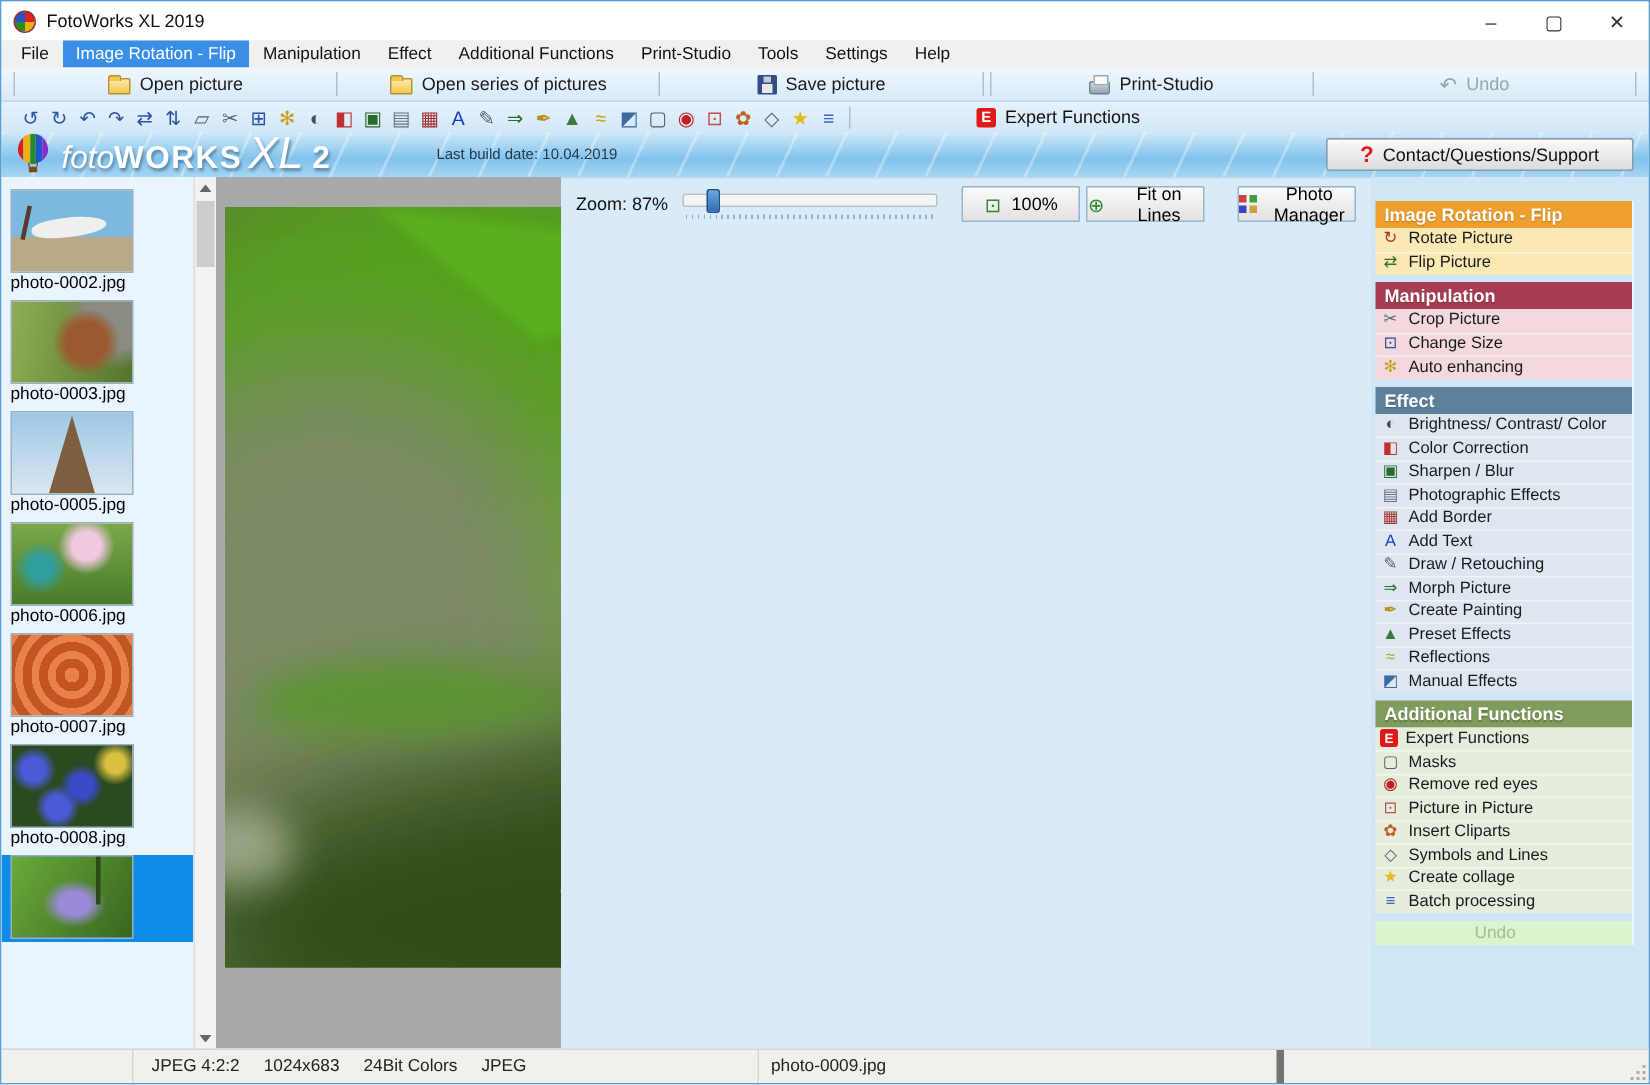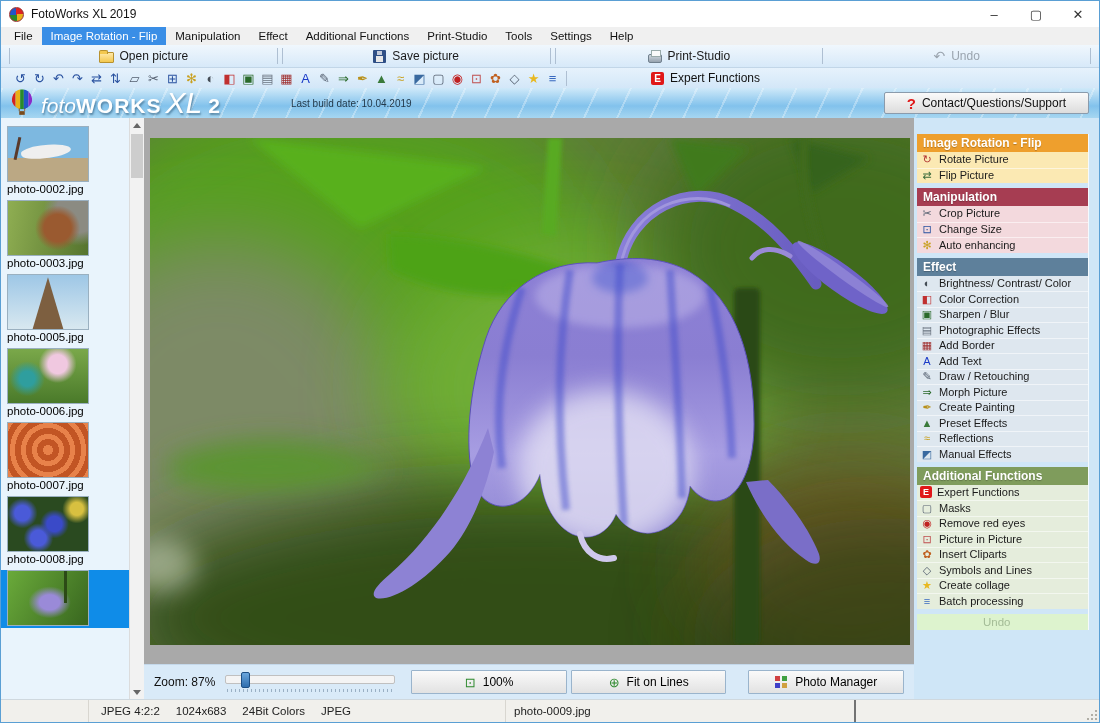--- a/index.html
+++ b/index.html
@@ -83,21 +83,21 @@
   .art-bluebell::after { content:""; position:absolute; right:26%; top:0; width:3px; height:60%; background:#2c4a16; }
 
   .scrollbar { position:absolute; top:0; right:0; bottom:0; width:15px; background:#f2f2f2; border-left:1px solid #dcdcdc; }
   .sb-btn { position:absolute; left:0; width:100%; height:14px; display:flex; align-items:center; justify-content:center; }
   .sb-btn.up { top:0; } .sb-btn.down { bottom:0; }
   .sb-arrow-up { width:0; height:0; border-left:4px solid transparent; border-right:4px solid transparent; border-bottom:5px solid #666; }
   .sb-arrow-down { width:0; height:0; border-left:4px solid transparent; border-right:4px solid transparent; border-top:5px solid #666; }
   .sb-thumb { position:absolute; left:1px; right:1px; top:16px; height:44px; background:#cdcdcd; }
 
   
-  .center { flex:1; display:flex; flex-direction:column; min-width:0; }
+  .center { flex:1; display:flex; flex-direction:row; min-width:0; }
   .canvas { flex:1; background:#a9a9a9; position:relative; overflow:hidden; }
   .photo { position:absolute; left:6px; top:20px; width:760px; height:507px; background:#46661f; }
   .photo svg { display:block; }
 
   
   .zoombar { height:35px; flex:0 0 auto; background:#d9eaf8; border-top:1px solid #c4d8ea; display:flex; align-items:center; padding:0 10px; gap:10px; }
   .zoom-label { font-size:12px; white-space:nowrap; }
   .slider { position:relative; width:170px; height:20px; }
   .slider-groove { position:absolute; left:0; right:0; top:3px; height:9px; background:#f4f4f4; border:1px solid #c0c0c0; border-radius:2px; }
   .slider-thumb { position:absolute; left:16px; top:0; width:9px; height:16px; background:linear-gradient(#6aa6dd,#2f6eae); border:1px solid #1d4f85; border-radius:2px; }
@@ -119,21 +119,21 @@
   .panel-item { height:15.5px; line-height:15.5px; display:flex; align-items:center; gap:5px; padding-left:3px; font-size:11px; color:#1a1a1a; border-top:1px solid rgba(255,255,255,.55); cursor:pointer; white-space:nowrap; }
   .panel-item:first-child { border-top:none; }
   .panel-ic { width:14px; text-align:center; font-size:11px; flex:0 0 auto; }
   .panel-ic.ic-expert { width:12px; height:12px; font-size:9px; }
   .undo-bar { height:16px; line-height:16px; background:#ddf3ce; color:#a4bc97; font-size:11.5px; padding-left:66px; margin-top:3px; }
 
   
   .statusbar { height:23px; flex:0 0 auto; background:#f1f0ec; border-top:1px solid #cfd8de; display:flex; align-items:center; font-size:11.5px; color:#222; position:relative; }
   .sb-seg1 { width:88px; height:100%; border-right:1px solid #d8d6d0; }
   .sb-seg2 { width:417px; height:100%; display:flex; align-items:center; gap:16px; padding-left:12px; border-right:1px solid #d8d6d0; }
-  .sb-seg3 { width:350px; height:100%; display:flex; align-items:center; padding-left:8px; border-right:2px solid #737373; }
+  .sb-seg3 { width:350px; height:100%; display:flex; align-items:center; padding-left:8px; border-right:5px solid #737373; }
   .grip { position:absolute; right:2px; bottom:2px; width:10px; height:10px; }
   .grip::before { content:""; position:absolute; right:0; bottom:0; width:2px; height:2px; background:#b0aea6; box-shadow:-4px 0 0 #b0aea6, -8px 0 0 #b0aea6, 0 -4px 0 #b0aea6, -4px -4px 0 #b0aea6, 0 -8px 0 #b0aea6; }
 </style>
 </head>
 <body>
 
 <div class="window">
 
   <div class="titlebar">
     <span class="app-icon"></span>
@@ -157,20 +157,24 @@
       <div class="menu-item">Help</div>
     </div>
 
   <div class="toolbar">
       <div class="tb-sep"></div>
       <div class="tb-btn">
         <span class="tb-ic ic-folder"></span>
         <span class="tb-label">Open picture</span>
       </div>
       <div class="tb-sep"></div>
+      <div class="tb-btn">
+        <span class="tb-ic ic-folder"></span>
+        <span class="tb-label">Open series of pictures</span>
+      </div>
       <div class="tb-sep"></div>
       <div class="tb-btn">
         <span class="tb-ic ic-floppy"></span>
         <span class="tb-label">Save picture</span>
       </div>
       <div class="tb-sep"></div>
       <div class="tb-sep"></div>
       <div class="tb-btn">
         <span class="tb-ic ic-printer"></span>
         <span class="tb-label">Print-Studio</span>

